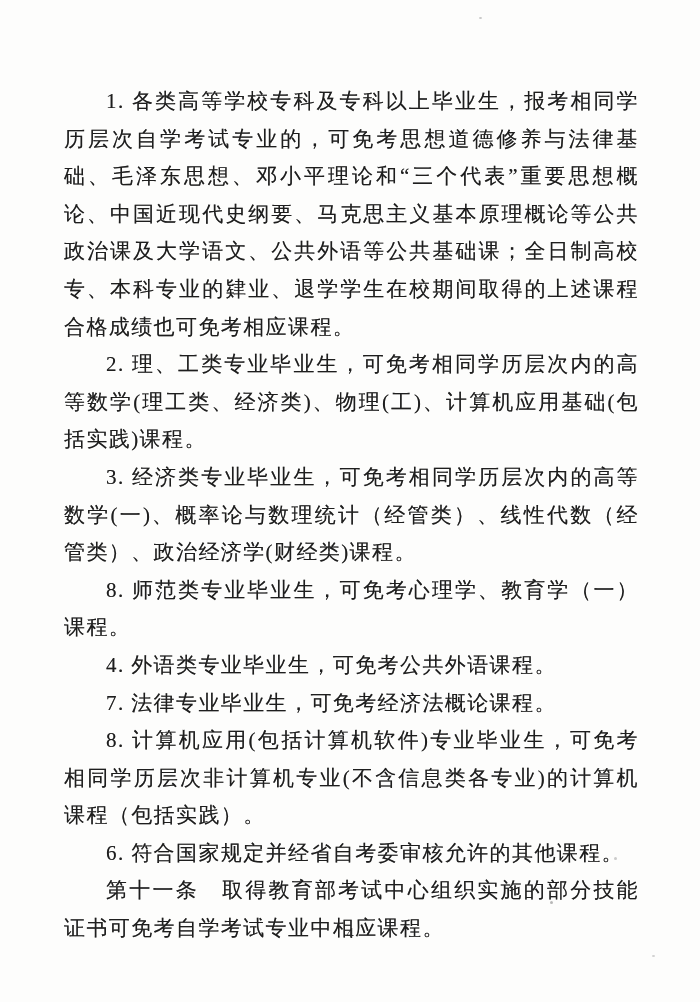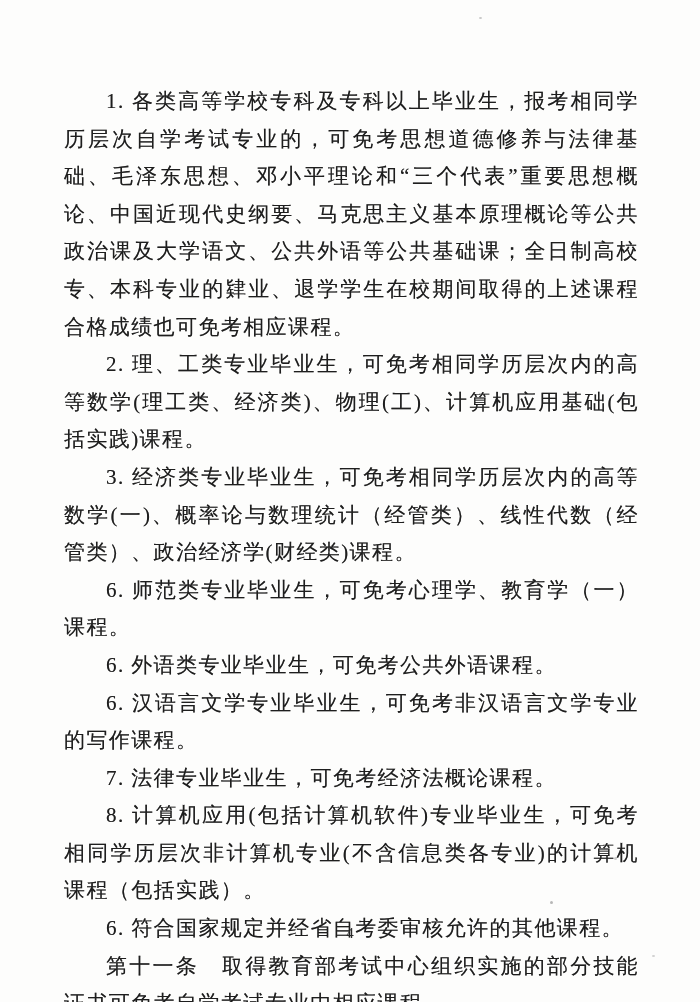--- a/index.html
+++ b/index.html
@@ -53,23 +53,22 @@
   .speck-d { left: 652px; top: 955px; width: 3px; height: 2px; opacity: .45; }
 </style>
 </head>
 <body>
 
 <div class="scan-page">
   <div class="doc-body">
     <p class="para">1. 各类高等学校专科及专科以上毕业生，报考相同学历层次自学考试专业的，可免考思想道德修养与法律基础、毛泽东思想、邓小平理论和“三个代表”重要思想概论、中国近现代史纲要、马克思主义基本原理概论等公共政治课及大学语文、公共外语等公共基础课；全日制高校专、本科专业的肄业、退学学生在校期间取得的上述课程合格成绩也可免考相应课程。</p>
     <p class="para">2. 理、工类专业毕业生，可免考相同学历层次内的高等数学(理工类、经济类)、物理(工)、计算机应用基础(包括实践)课程。</p>
     <p class="para">3. 经济类专业毕业生，可免考相同学历层次内的高等数学(一)、概率论与数理统计（经管类）、线性代数（经管类）、政治经济学(财经类)课程。</p>
-    <p class="para">6. 师范类专业毕业生，可免考心理学、教育学（一）课程。</p>
-    <p class="para">6. 外语类专业毕业生，可免考公共外语课程。</p>
-    <p class="para">6. 汉语言文学专业毕业生，可免考非汉语言文学专业的写作课程。</p>
+    <p class="para">8. 师范类专业毕业生，可免考心理学、教育学（一）课程。</p>
+    <p class="para">4. 外语类专业毕业生，可免考公共外语课程。</p>
     <p class="para">7. 法律专业毕业生，可免考经济法概论课程。</p>
     <p class="para">8. 计算机应用(包括计算机软件)专业毕业生，可免考相同学历层次非计算机专业(不含信息类各专业)的计算机课程（包括实践）。</p>
     <p class="para">6. 符合国家规定并经省自考委审核允许的其他课程。</p>
     <p class="para">第十一条　取得教育部考试中心组织实施的部分技能证书可免考自学考试专业中相应课程。</p>
   </div>
 
   <div class="page-number">4</div>
 
   <div class="speck speck-a"></div>
   <div class="speck speck-b"></div>

